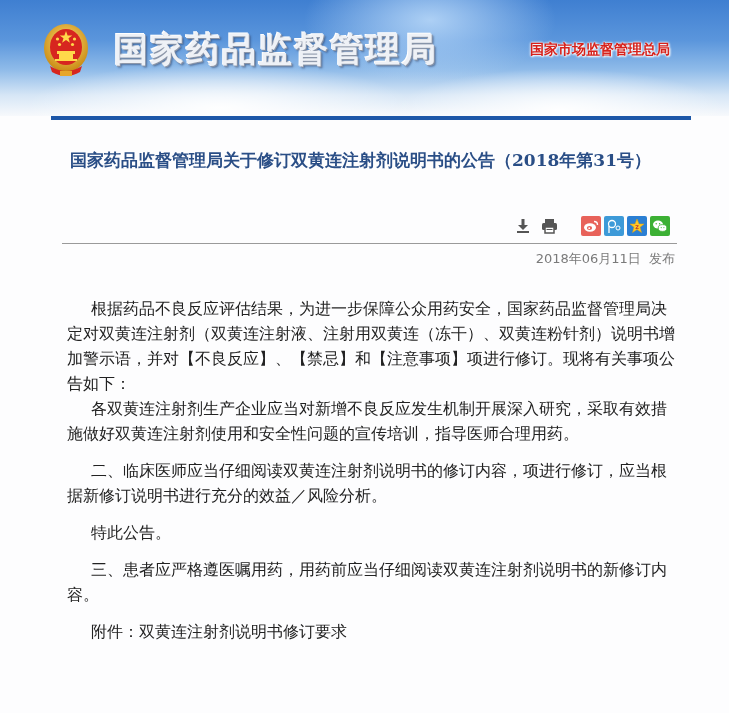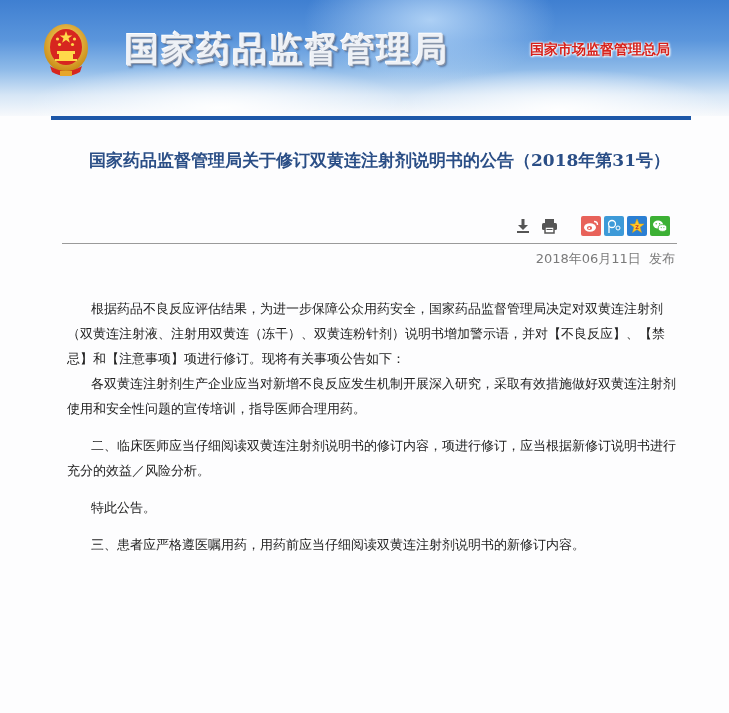--- a/index.html
+++ b/index.html
@@ -14,40 +14,40 @@
         radial-gradient(ellipse 180px 90px at 430px 20px, rgba(190,220,250,0.85), rgba(190,220,250,0) 70%),
         radial-gradient(ellipse 260px 60px at 220px 108px, rgba(255,255,255,0.95), rgba(255,255,255,0) 75%),
         radial-gradient(ellipse 220px 55px at 560px 110px, rgba(255,255,255,0.95), rgba(255,255,255,0) 75%),
         linear-gradient(to bottom, #3f7fd1 0%, #5b96dc 35%, #8fbbe9 60%, #d6e6f6 82%, #f7f9fc 100%);
       overflow: hidden;
     }
     .emblem {
       position: absolute; left: 42px; top: 22px; width: 48px; height: 58px;
     }
     .logo-title {
-      position: absolute; left: 125px; top: 27px;
+      position: absolute; left: 114px; top: 27px;
       font-family: "DejaVu Serif", "Liberation Serif", serif;
       font-size: 34px; letter-spacing: 2px; font-weight: bold;
       color: #eef1f6;
       text-shadow: 1px 1px 0 #8c96a8, 2px 2px 2px rgba(40,60,100,0.55), -1px -1px 0 #ffffff;
       white-space: nowrap;
     }
     .samr-badge {
       position: absolute; left: 530px; top: 41px;
       font-size: 14px; font-weight: bold; color: #d6221c;
       text-shadow: 0 0 2px #fff, 0 0 3px #fff, 1px 1px 2px #fff;
       white-space: nowrap; letter-spacing: 0px;
     }
     .blue-bar {
       position: absolute; left: 51px; top: 116px; width: 640px; height: 4px;
       background: #1d57a8;
     }
     .article-title {
       position: absolute; left: 70px; top: 146px; width: 600px;
-      text-align: right;
+      text-align: left;
       font-family: "DejaVu Serif", "Liberation Serif", serif;
       font-weight: bold; font-size: 17px; line-height: 28px;
       color: #2a4e86;
     }
     .toolbar {
       position: absolute; left: 513px; top: 215px; height: 22px;
       display: flex; align-items: center;
     }
     .tool-icon { width: 20px; height: 20px; display: flex; align-items: center; justify-content: center; margin-right: 6px; cursor: pointer; }
     .share-group { display: flex; margin-left: 16px; }
@@ -58,21 +58,21 @@
     .divider {
       position: absolute; left: 62px; top: 243px; width: 615px; height: 1px;
       background: #9a9a9a;
     }
     .pub-date {
       position: absolute; right: 54px; top: 250px;
       font-size: 13px; color: #7a7a7a; white-space: nowrap;
     }
     .body-text {
       position: absolute; left: 67px; top: 296px; width: 610px;
-      font-size: 13px; line-height: 25px; color: #222;
+      font-size: 16px; line-height: 25px; color: #222;
     }
     .body-text p { text-indent: 24px; margin: 0; }
     .body-text p.gap { margin-top: 12px; }
   </style>
 </head>
 <body>
 
 <div class="header">
   <div class="emblem">
     <svg width="48" height="58" viewBox="0 0 48 58">
@@ -161,13 +161,14 @@
   <span>2018年06月11日</span>
   <span style="margin-left:4px;">发布</span>
 </div>
 
 <div class="body-text">
   <p>根据药品不良反应评估结果，为进一步保障公众用药安全，国家药品监督管理局决定对双黄连注射剂（双黄连注射液、注射用双黄连（冻干）、双黄连粉针剂）说明书增加警示语，并对【不良反应】、【禁忌】和【注意事项】项进行修订。现将有关事项公告如下：</p>
   <p>各双黄连注射剂生产企业应当对新增不良反应发生机制开展深入研究，采取有效措施做好双黄连注射剂使用和安全性问题的宣传培训，指导医师合理用药。</p>
   <p class="gap">二、临床医师应当仔细阅读双黄连注射剂说明书的修订内容，项进行修订，应当根据新修订说明书进行充分的效益／风险分析。</p>
   <p class="gap">特此公告。</p>
   <p class="gap">三、患者应严格遵医嘱用药，用药前应当仔细阅读双黄连注射剂说明书的新修订内容。</p>
+  <p class="gap">附件：双黄连注射剂说明书修订要求</p>
 </div>
 
 </body></html>

